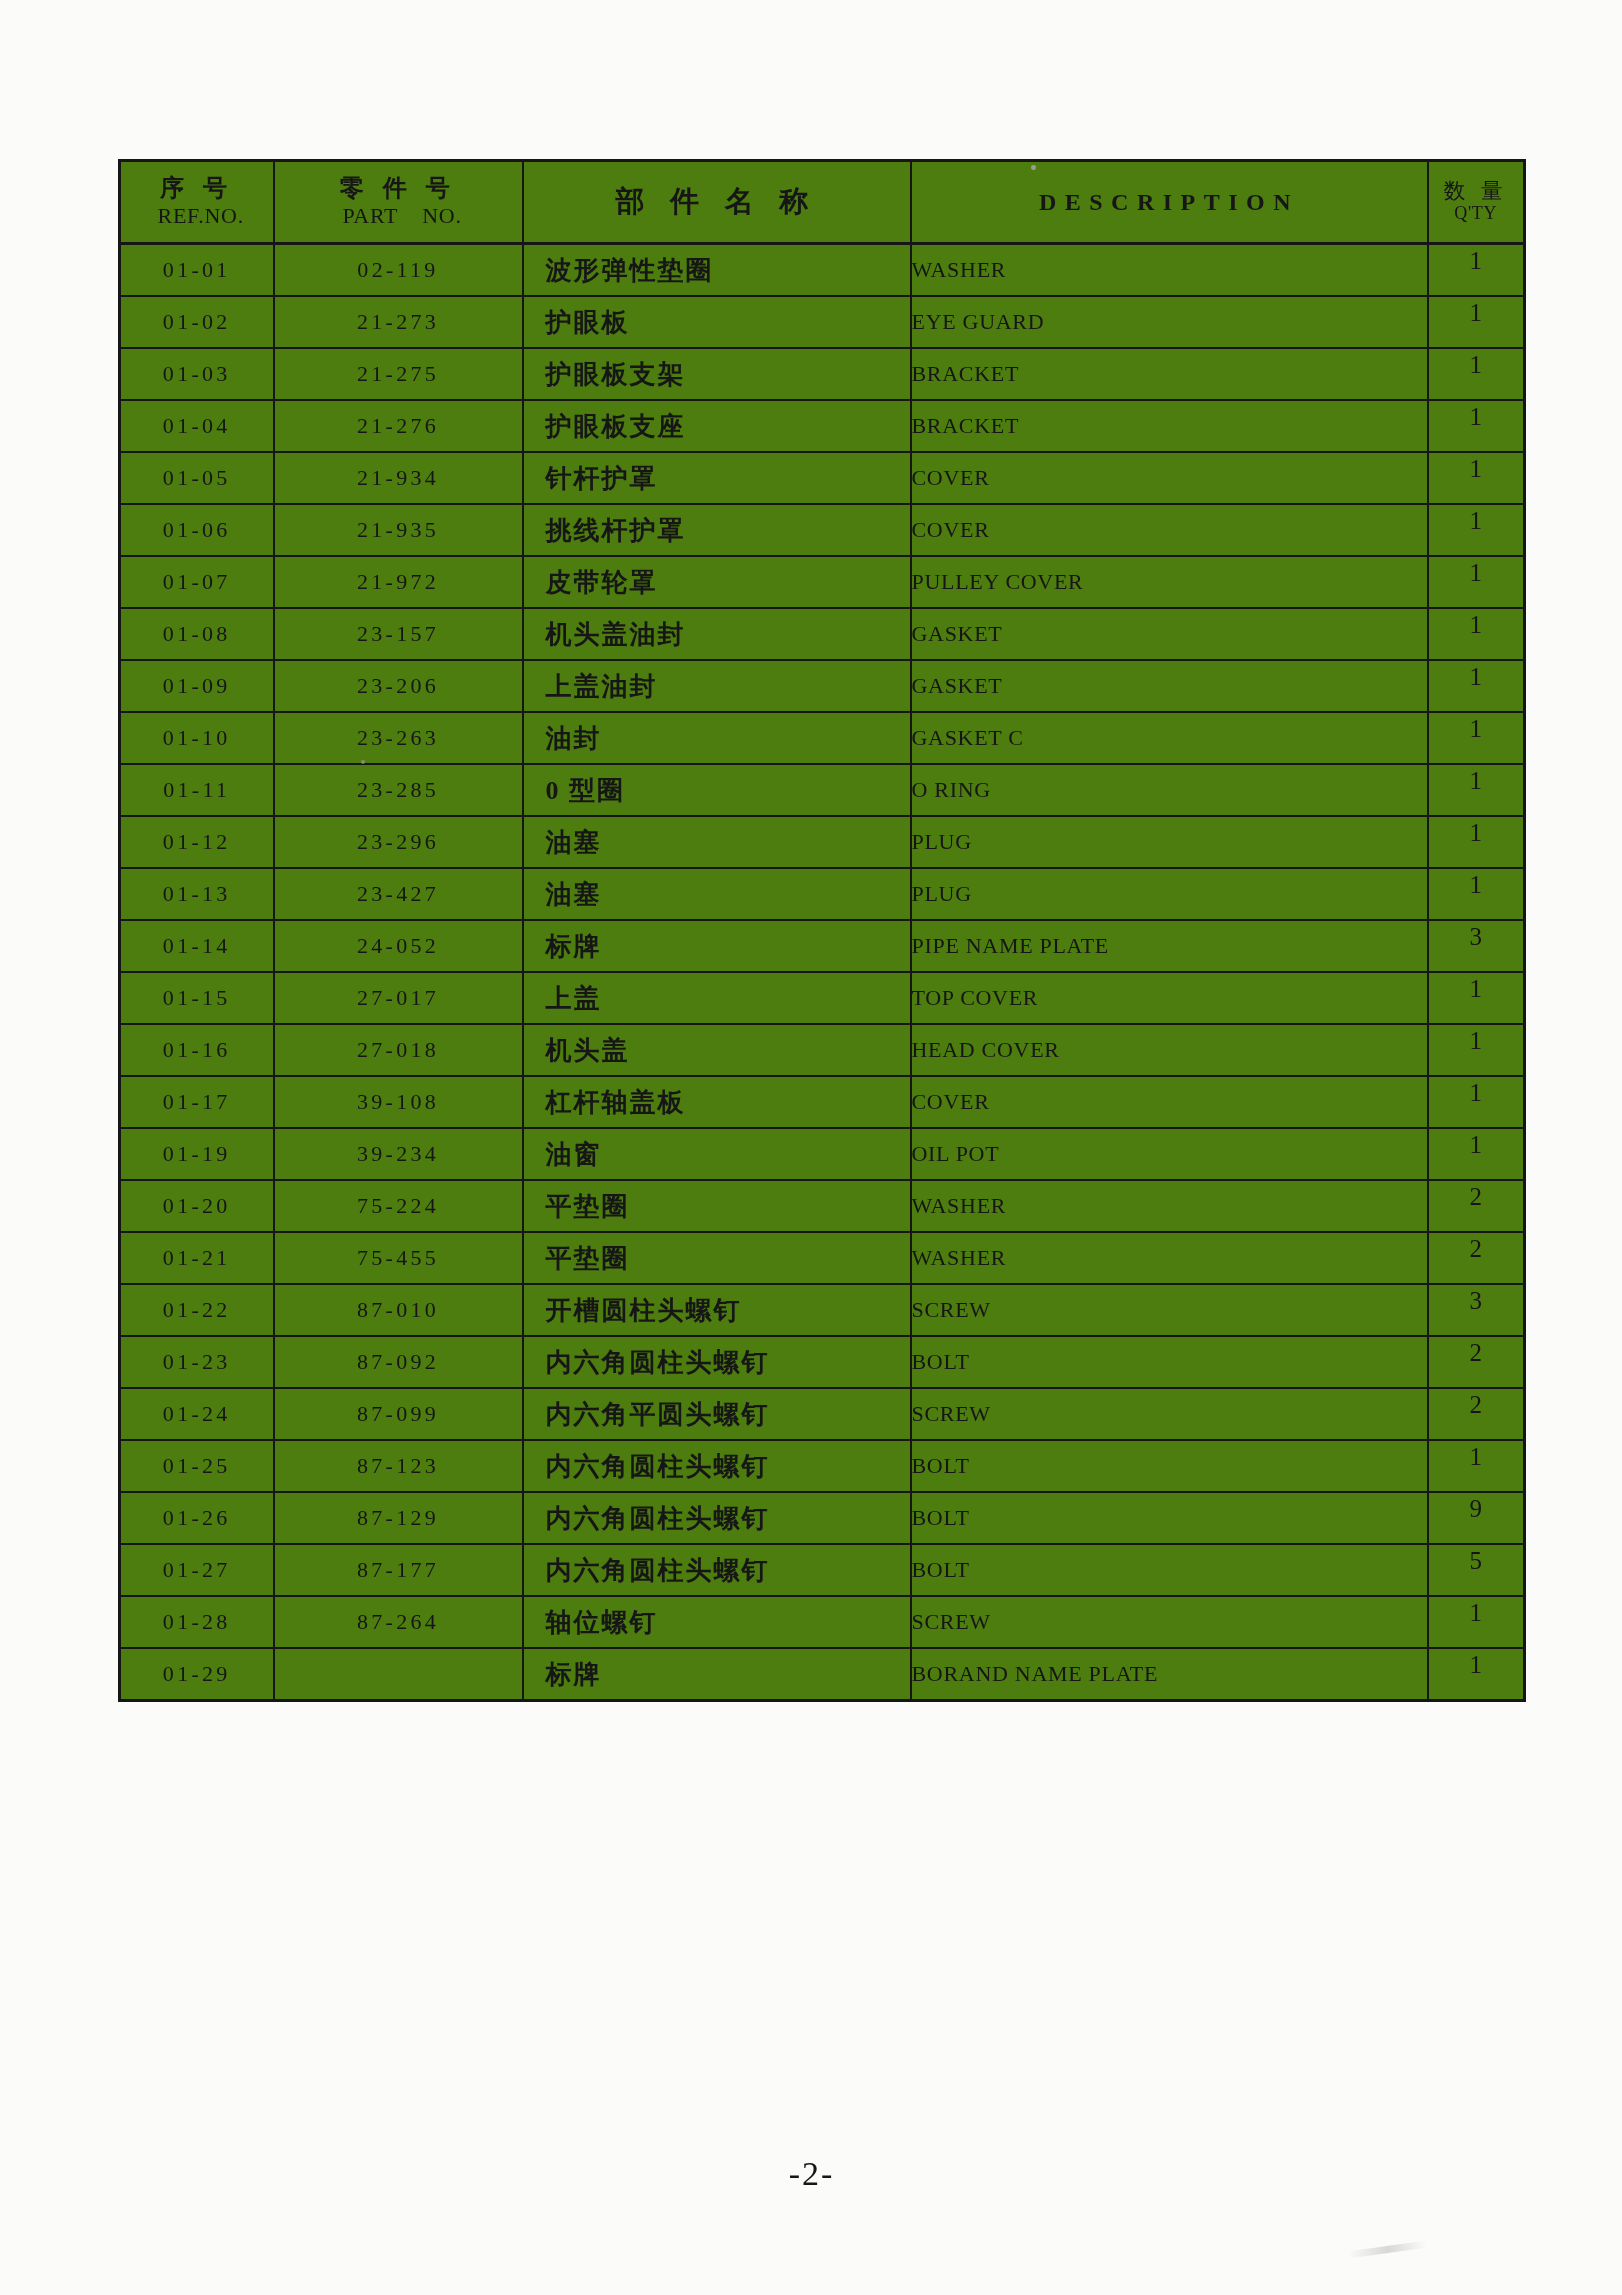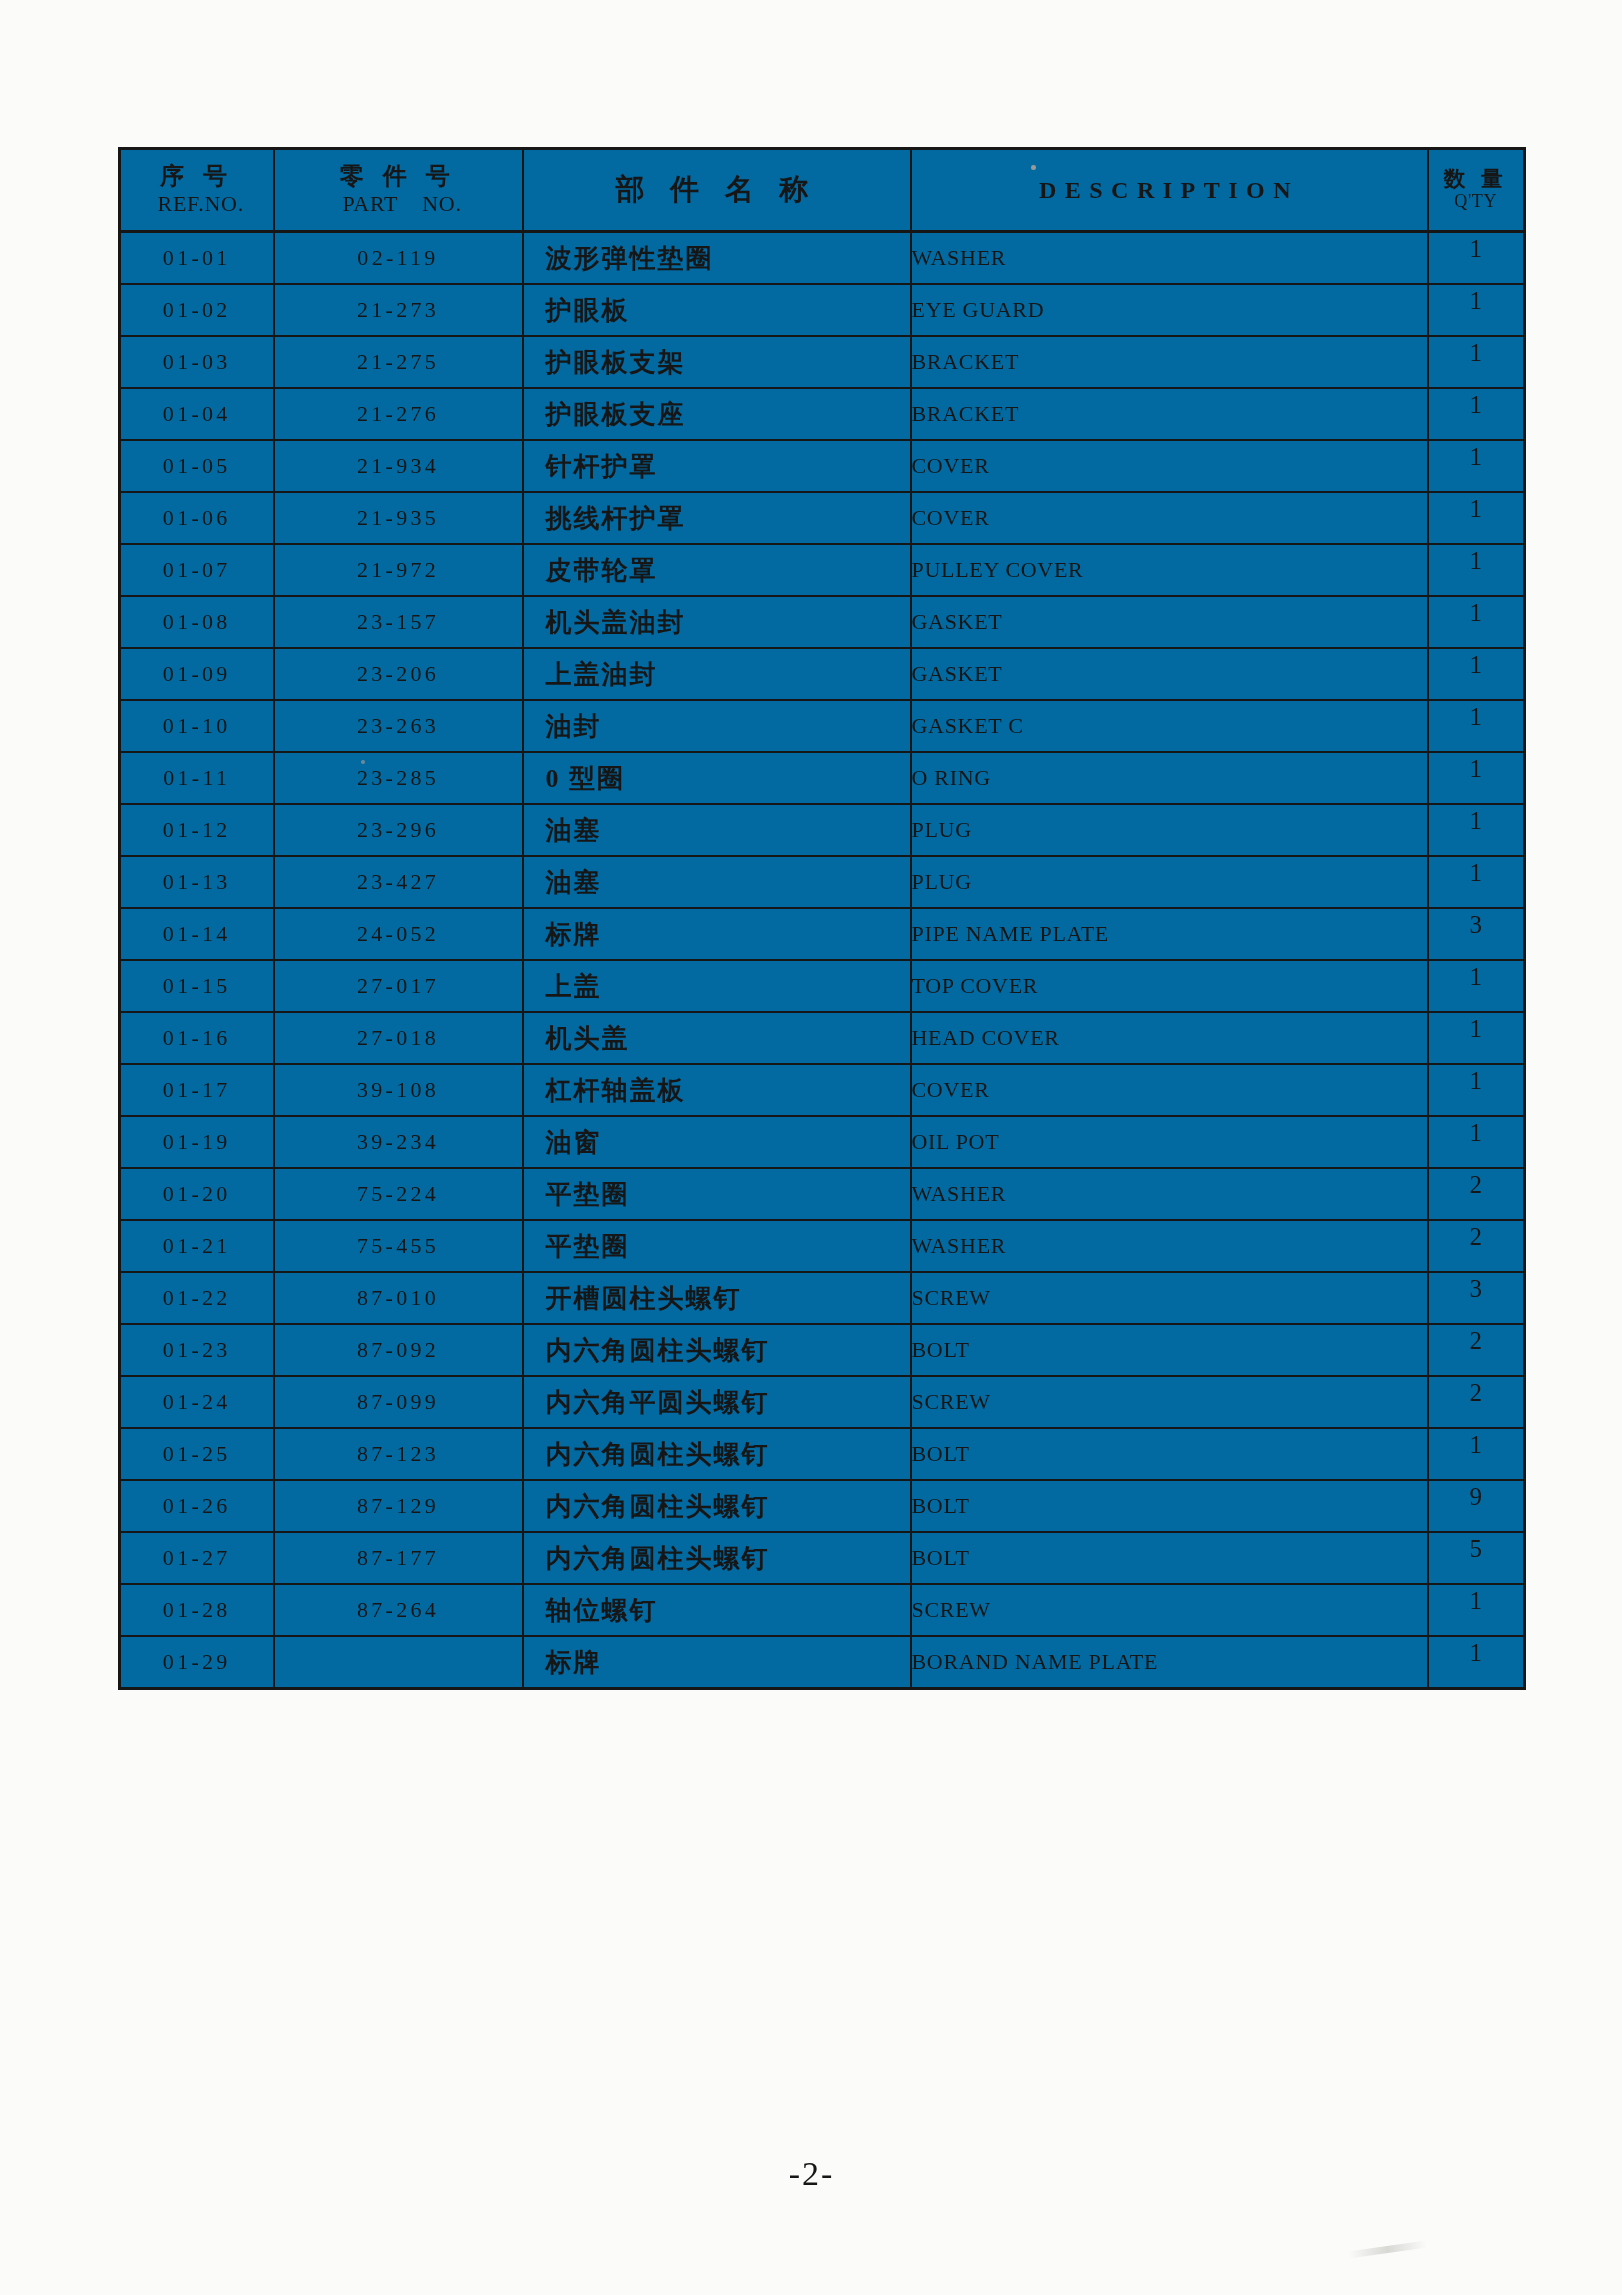--- a/index.html
+++ b/index.html
@@ -12,25 +12,25 @@
     width: 1623px;
     height: 2295px;
     background: #fbfbf9;
     font-family: "Liberation Serif", "DejaVu Serif", serif;
     color: #161616;
     overflow: hidden;
   }
   table.parts {
     position: absolute;
     left: 118px;
-    top: 147px;
+    top: 159px;
     width: 1406px;
     border-collapse: collapse;
     table-layout: fixed;
-    background: #0369a1;
+    background: #4d7c0f;
   }
   table.parts, table.parts th, table.parts td {
     border: 2px solid #161616;
   }
   table.parts {
     border-width: 3.9px;
   }
   table.parts th {
     border-bottom-width: 3.3px;
   }
@@ -66,21 +66,21 @@
     white-space: nowrap;
   }
   .h-desc {
     font-size: 24px;
     font-weight: 600;
     letter-spacing: 8.5px;
     white-space: nowrap;
   }
   .h-qty-cn {
     font-size: 21.6px;
-    font-weight: 700;
+    font-weight: 400;
     letter-spacing: 5.2px;
     line-height: 1.1;
     white-space: nowrap;
   }
   .h-qty-en {
     font-size: 18px;
     letter-spacing: 0.7px;
     line-height: 1.1;
   }
   tbody td {

